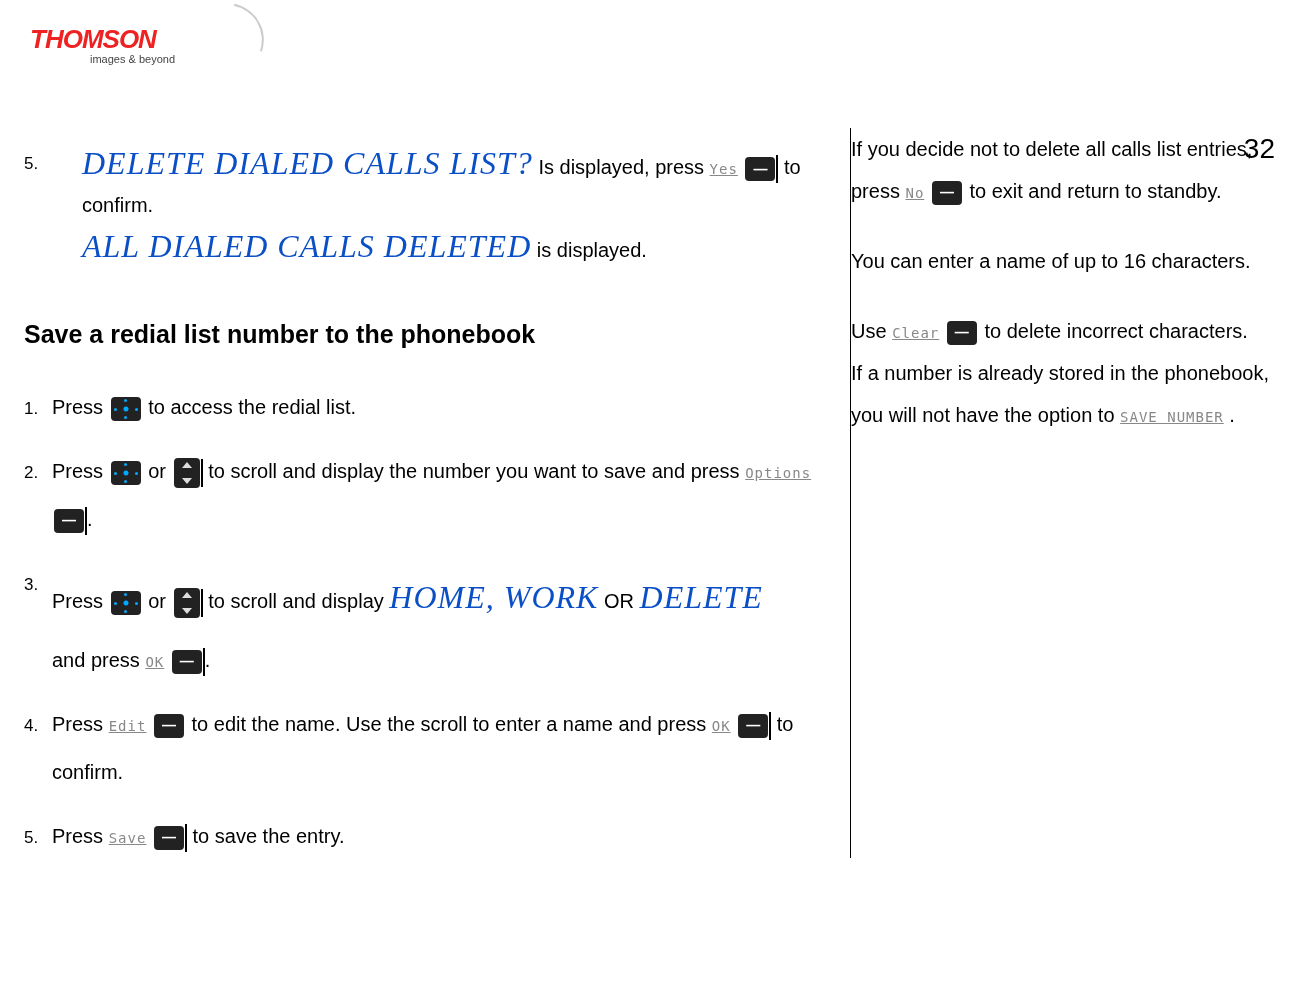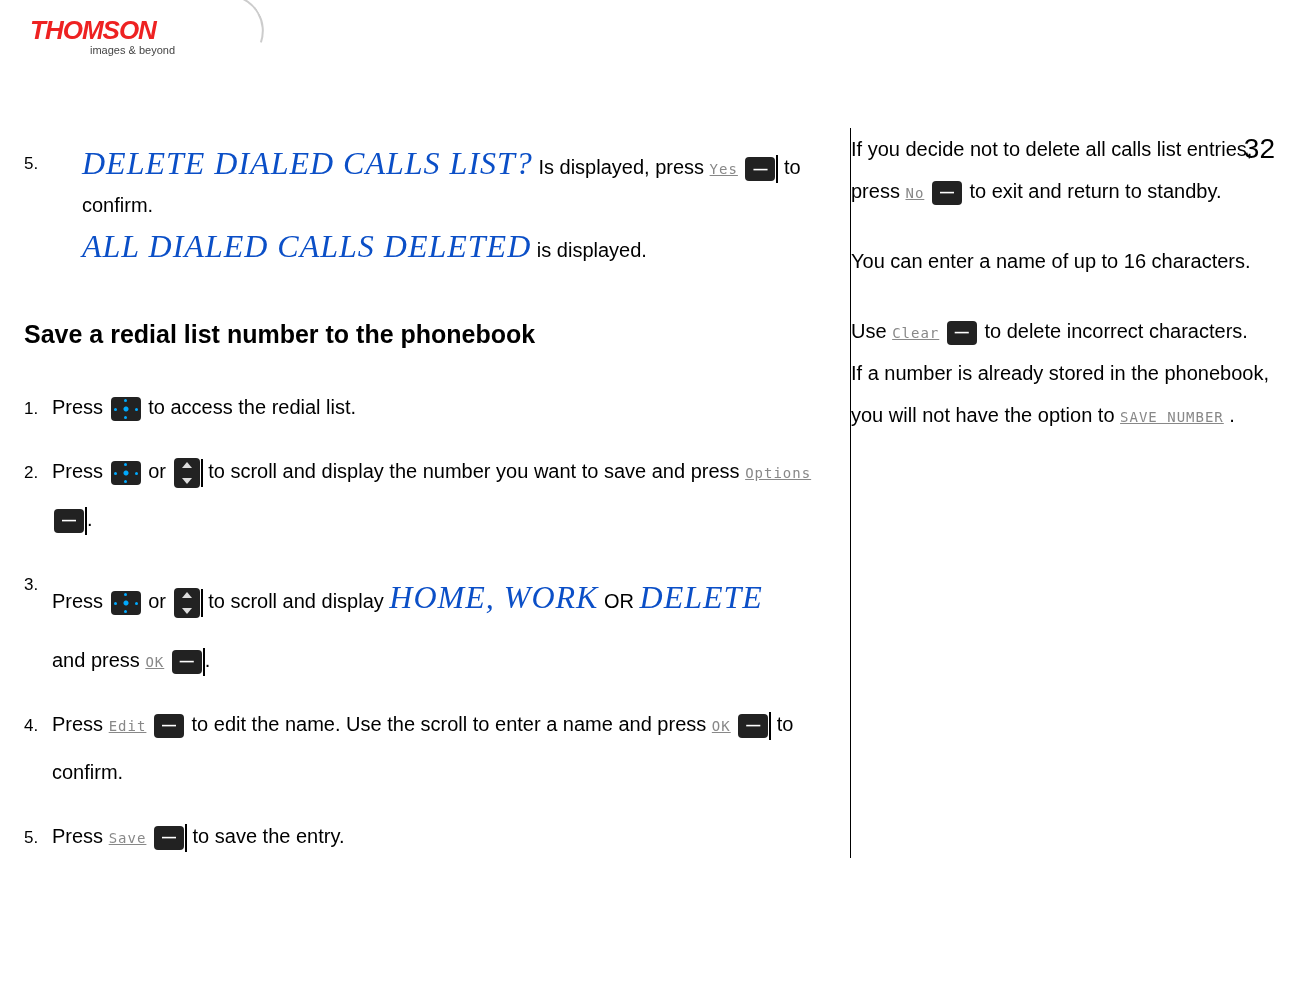--- a/index.html
+++ b/index.html
@@ -11,21 +11,21 @@
       font-family: Arial, sans-serif;
       font-size: 20px;
       color: #000;
       background: #fff;
       width: 1305px;
       height: 1002px;
       position: relative;
     }
     .logo {
       position: absolute;
-      top: 15px;
+      top: 24px;
       left: 30px;
       width: 200px;
       height: 65px;
     }
     .logo-text {
       font-family: Arial, sans-serif;
       font-weight: bold;
       font-style: italic;
       font-size: 26px;
       color: #e22;

